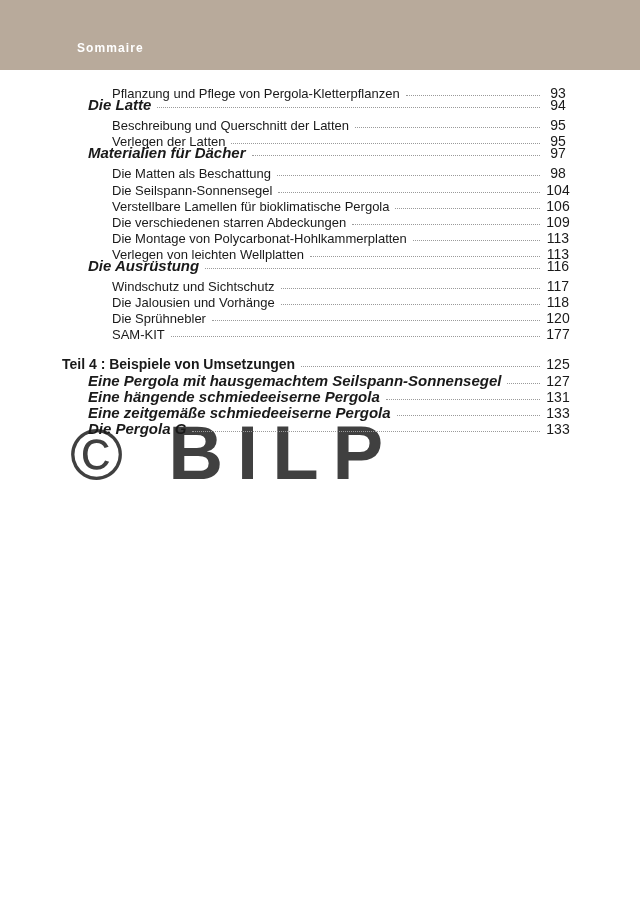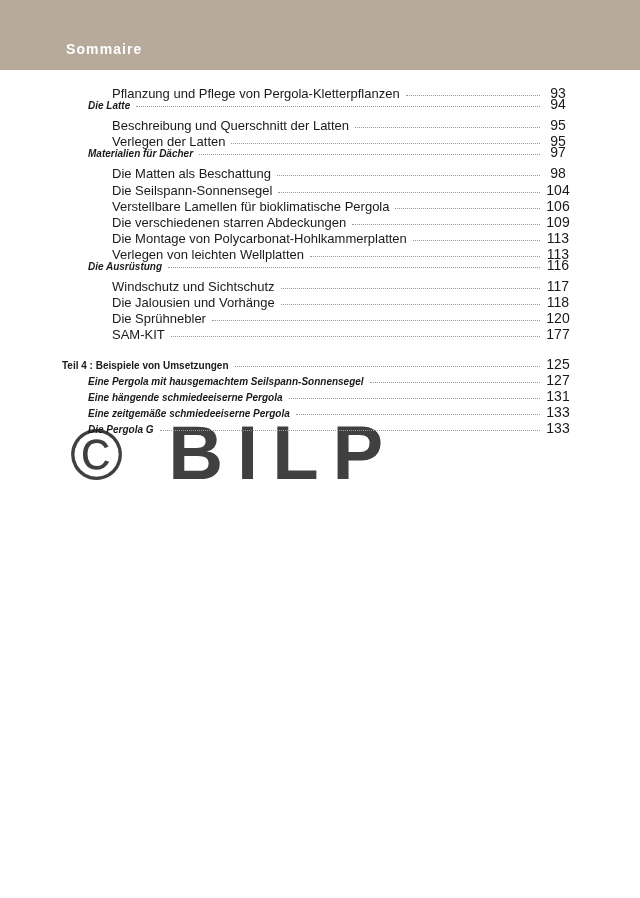--- a/index.html
+++ b/index.html
@@ -23,22 +23,22 @@
     position: absolute;
     top: 0;
     left: 0;
     width: 640px;
     height: 70px;
     background: #b8aa9b;
   }
   .header-title {
     position: absolute;
     top: 41px;
-    left: 66px;
-    font-size: 14px;
+    left: 77px;
+    font-size: 12px;
     font-weight: bold;
     color: #ffffff;
     letter-spacing: 1.1px;
   }
   .watermark {
     position: absolute;
     top: 408px;
     left: 70px;
     width: 440px;
     height: 90px;
@@ -90,25 +90,25 @@
   
   .lvl-sub { padding-left: 112px; }
   .lvl-sec { padding-left: 88px; }
   .lvl-part { padding-left: 62px; }
 
   .row-right-pad { padding-right: 69px; }
 
   .sec-label {
     font-style: italic;
     font-weight: bold;
-    font-size: 10px;
+    font-size: 15px;
   }
   .part-label {
     font-weight: bold;
-    font-size: 10px;
+    font-size: 14px;
   }
   .item-label {
     font-size: 13px;
     margin-top: 6px;
   }
   .spacer-part {
     height: 18px;
   }
 </style>
 </head>

